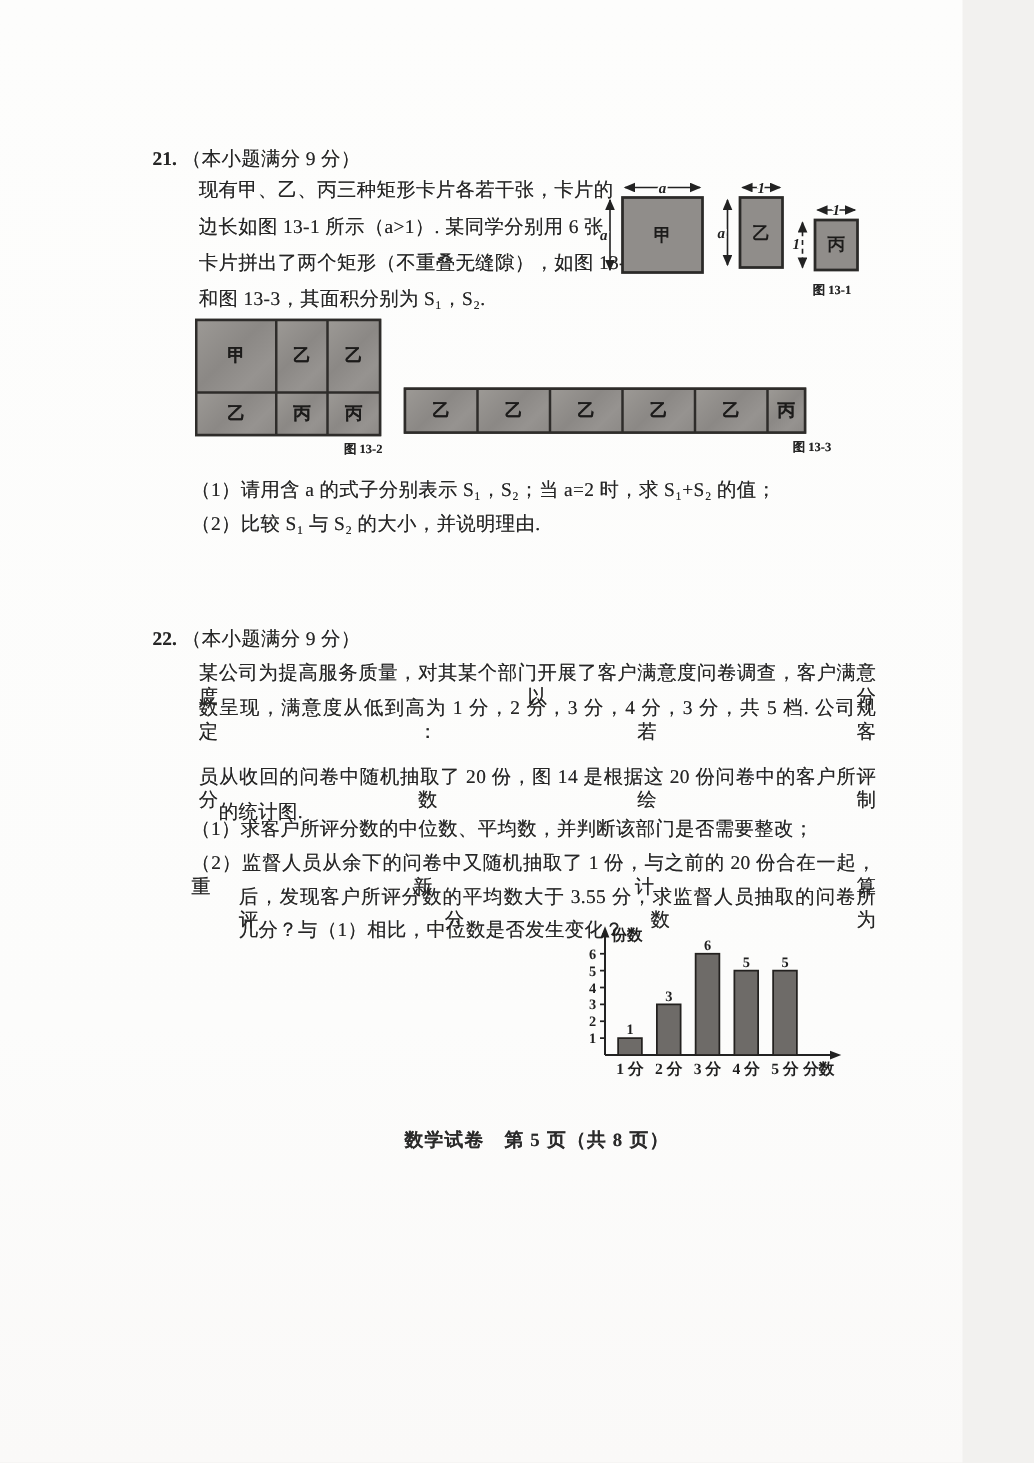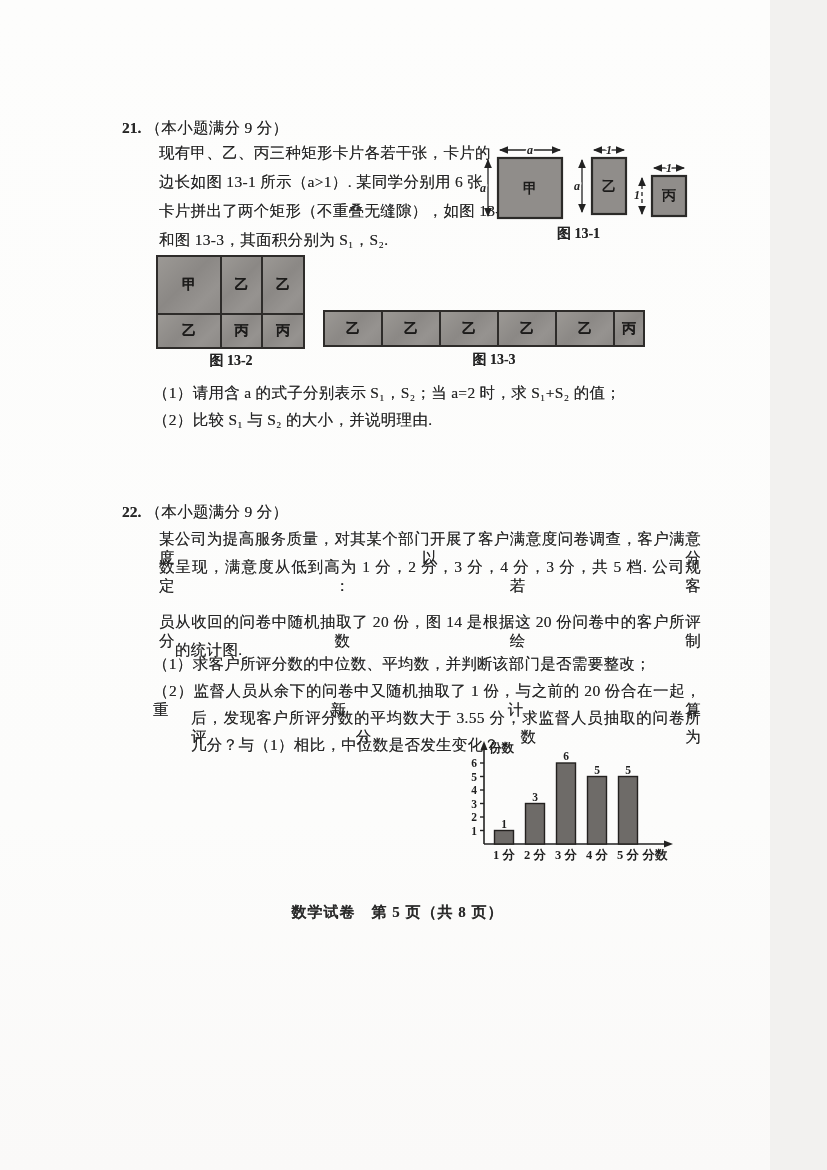--- a/index.html
+++ b/index.html
@@ -15,21 +15,21 @@
   }
   .abs{position:absolute;}
   .txt{
     font-size:15.5px;line-height:1.25;white-space:nowrap;
     color:#262626;letter-spacing:0.3px;
     text-shadow:0 0 .45px rgba(40,40,40,.65);
   }
   .just{white-space:normal;text-align:justify;text-align-last:justify;}
   .qnum{font-weight:bold;letter-spacing:0;}
   .cap{
-    font-size:14px;font-weight:bold;text-align:center;
+    font-size:10px;font-weight:bold;text-align:right;
     text-shadow:0 0 .4px rgba(40,40,40,.6);
   }
   
   .grid132{
     display:grid;grid-template-columns:62px 39px 40px;grid-template-rows:56px 32px;
     border:2.5px solid #2e2c2a;background:#2e2c2a;gap:2px;
   }
   .strip133{display:flex;border:2px solid #2e2c2a;background:#2e2c2a;gap:2px;height:33px;}
   .card{
     background:linear-gradient(135deg,#9c9995 0%,#8b8885 45%,#969390 75%,#8d8a87 100%);
@@ -164,15 +164,15 @@
       <rect x="139.5" y="40.5" width="19" height="67.5" class="bar"></rect>
       <text x="149" y="37.5" text-anchor="middle" class="val">5</text>
       <text x="149" y="123" text-anchor="middle" class="cat">4 分</text>
       <rect x="170.5" y="40.5" width="19" height="67.5" class="bar"></rect>
       <text x="180" y="37.5" text-anchor="middle" class="val">5</text>
       <text x="180" y="123" text-anchor="middle" class="cat">5 分</text>
       <text x="41" y="16" class="axlab">份数</text>
       <text x="207" y="123" text-anchor="middle" class="axlab">分数</text>
     </svg>
 
-  <div class="abs footer" style="left:0;top:903px;width:795px;">数学试卷　第 5 页（共 8 页）</div>
+  <div class="abs footer" style="left:0;top:903px;width:795px;padding-left:32px;">数学试卷　第 5 页（共 8 页）</div>
 
 </div>
 
 </body></html>

